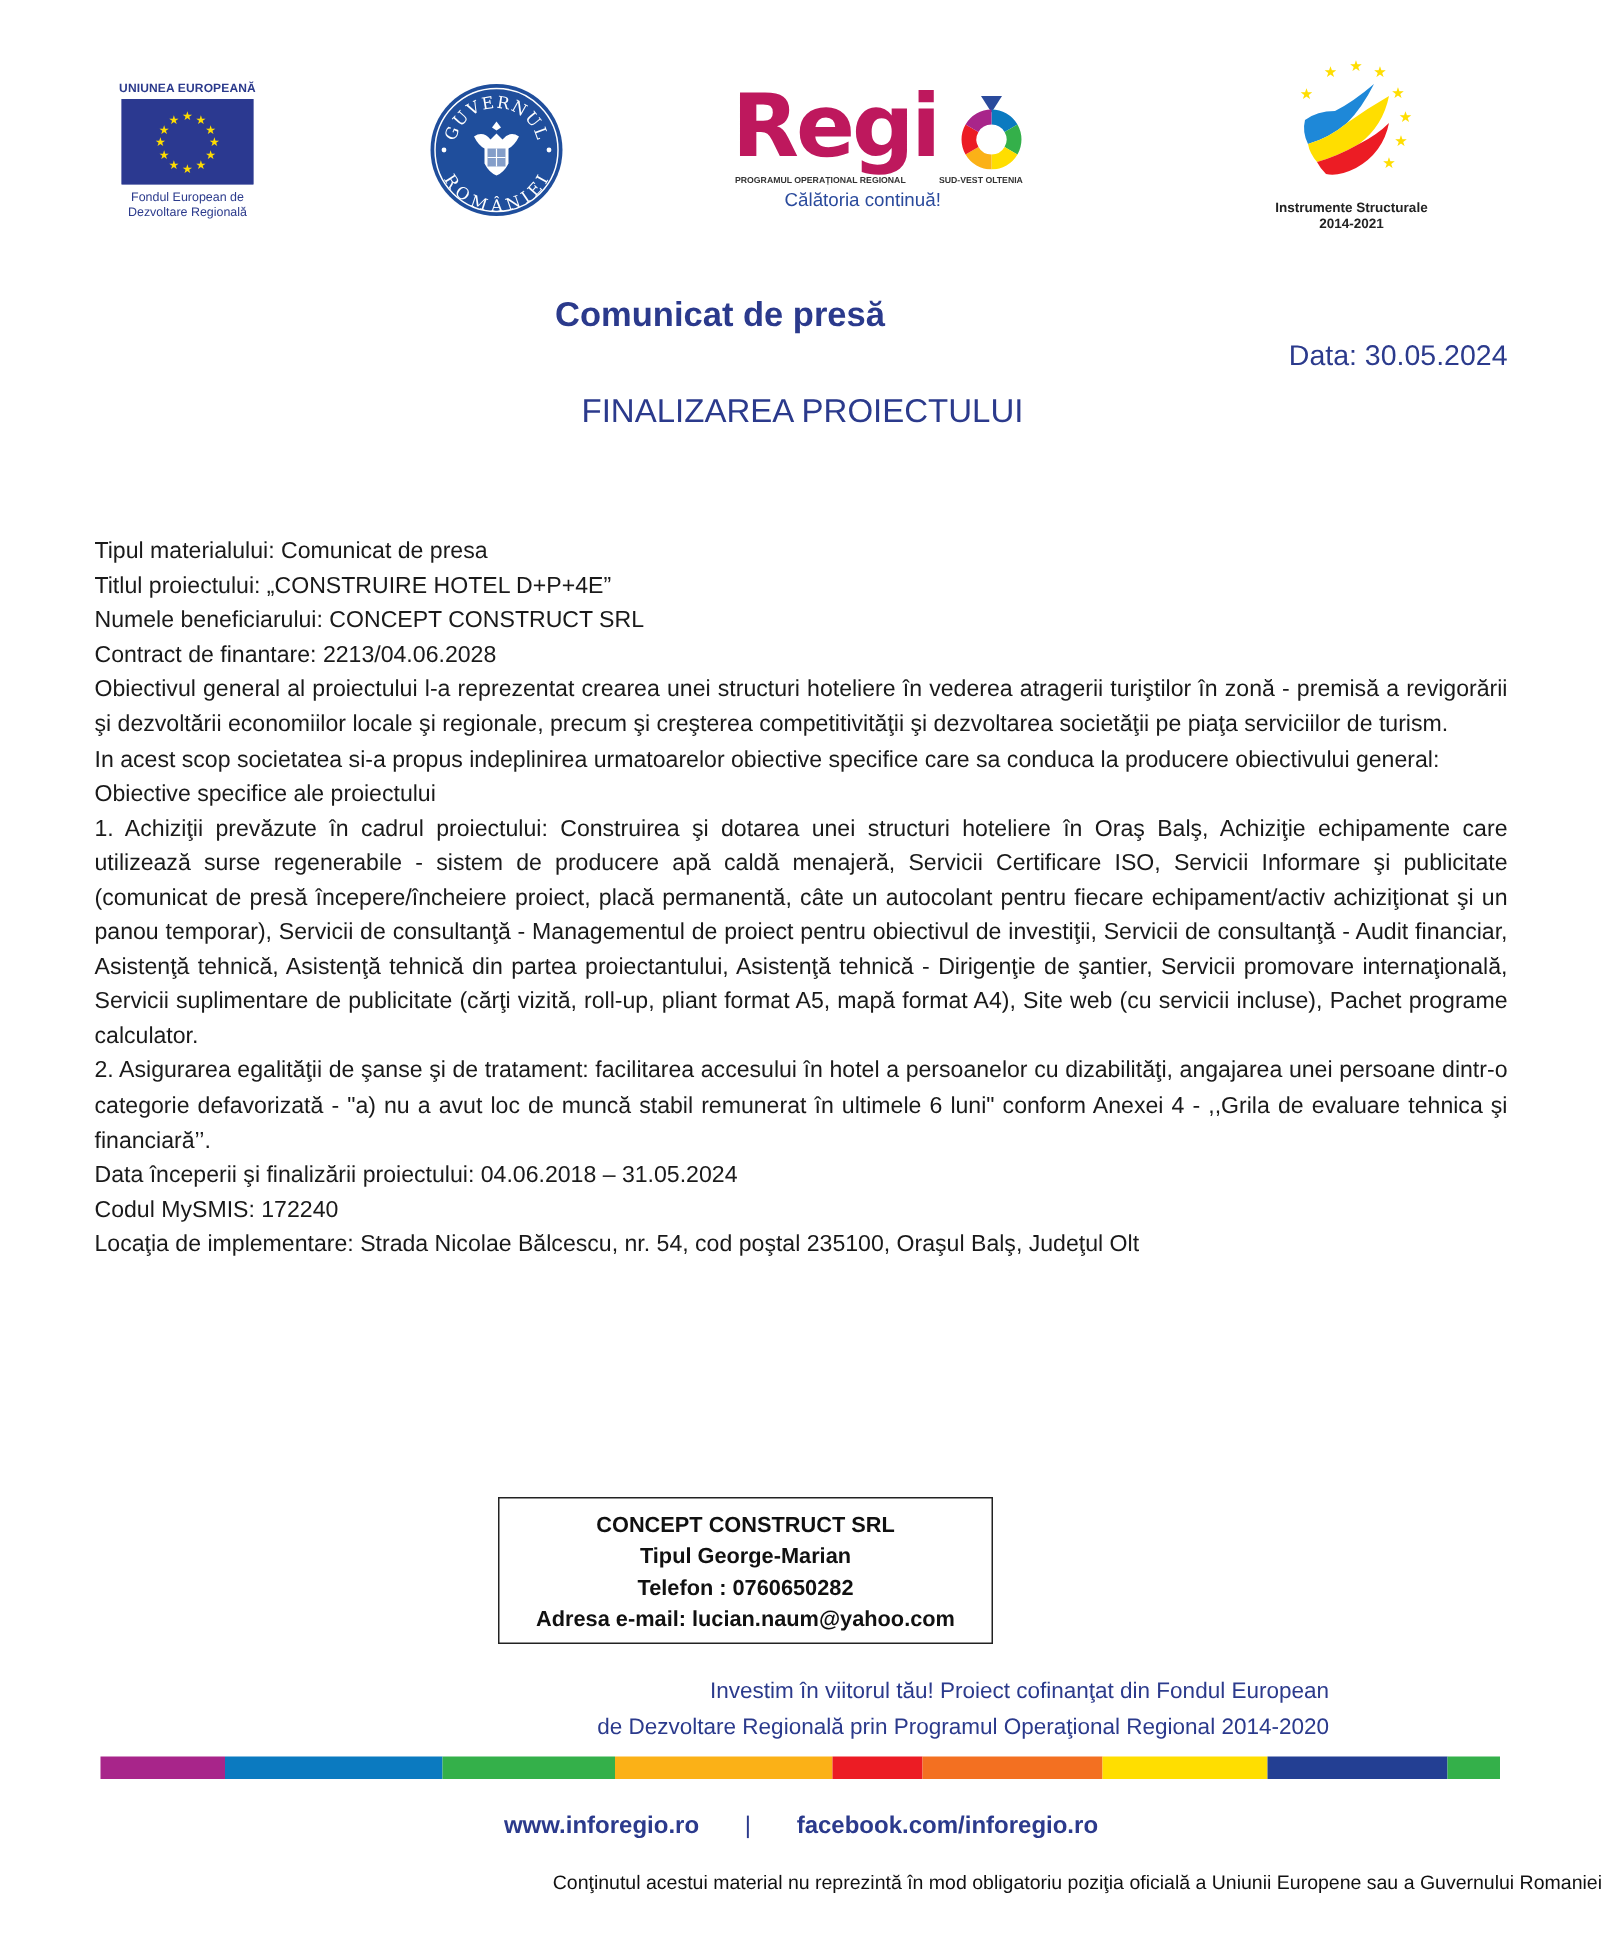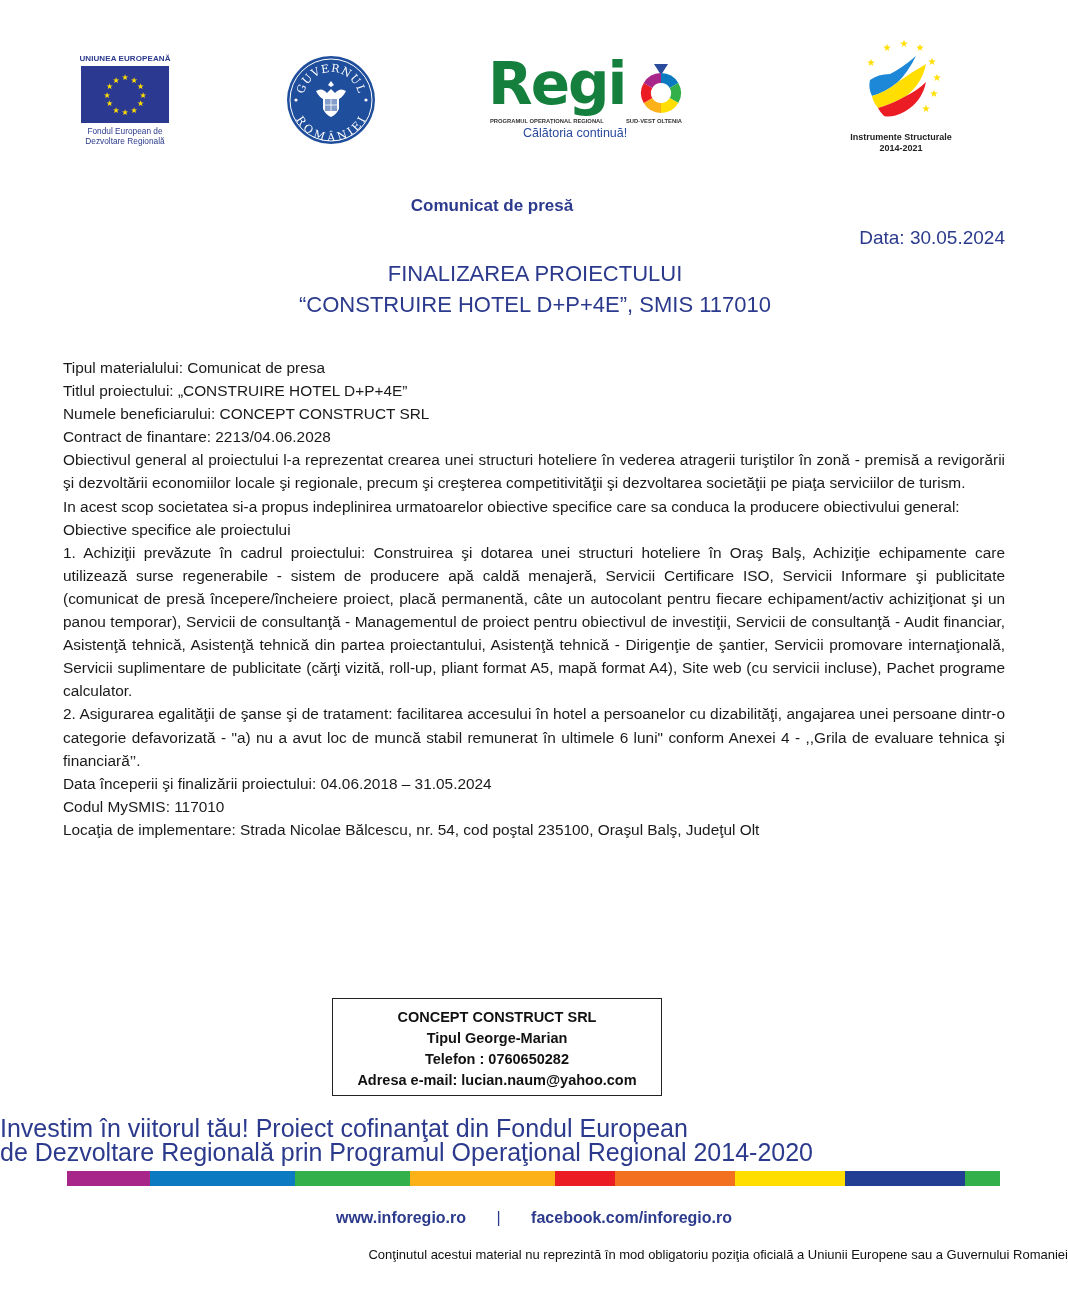--- a/index.html
+++ b/index.html
@@ -8,45 +8,45 @@
 
   
   .eu-logo { left: 78px; top: 54px; width: 94px; text-align: center; }
   .eu-top { font-size: 8px; font-weight: bold; color: #2b3a8c; letter-spacing: 0.1px; white-space: nowrap; }
   .eu-flag { width: 88px; height: 57px; margin: 3px auto 3px; background: #2b3990; position: relative; }
   .eu-bottom { font-size: 8.3px; line-height: 10px; color: #2b3a8c; white-space: nowrap; }
 
   .gov-logo { left: 286px; top: 55px; width: 90px; height: 90px; }
 
   .regio-logo { left: 488px; top: 55px; width: 210px; height: 90px; }
-  .regio-word { position: absolute; left: 0; top: -6px; font-family: "DejaVu Sans", sans-serif; font-weight: bold; font-size: 58px; color: #15803d; letter-spacing: -2px; line-height: 70px; }
+  .regio-word { position: absolute; left: 0; top: -6px; font-family: "DejaVu Sans", sans-serif; font-weight: bold; font-size: 58px; color: #be185d; letter-spacing: -2px; line-height: 70px; }
   .regio-sub1 { position: absolute; left: 2px; top: 63px; font-size: 5.8px; font-weight: bold; color: #333; letter-spacing: 0; white-space: nowrap; }
   .regio-sub2 { position: absolute; left: 138px; top: 63px; font-size: 5.8px; font-weight: bold; color: #333; white-space: nowrap; }
   .regio-tag { position: absolute; left: 35px; top: 71px; font-size: 12.5px; color: #2a4a9c; white-space: nowrap; }
   .regio-wheel { position: absolute; left: 148px; top: 8px; width: 50px; height: 50px; }
 
   .is-logo { left: 826px; top: 38px; width: 150px; height: 120px; text-align: center; }
   .is-graphic { width: 90px; height: 90px; margin: 0 auto; }
   .is-label { font-size: 9px; font-weight: bold; color: #222; line-height: 11px; margin-top: 0px; }
 
   
-  .press-title { left: 12px; width: 960px; top: 196px; text-align: center; font-size: 17px; font-weight: bold; color: #2b3a8c; font-family: "Liberation Sans", sans-serif; }
+  .press-title { left: 0; width: 960px; top: 196px; text-align: center; font-size: 23px; font-weight: bold; color: #2b3a8c; font-family: "Liberation Sans", sans-serif; }
   .date-line { right: 63px; top: 227px; font-size: 19px; color: #2b3a8c; }
   .main-title { left: 1px; width: 1068px; top: 258px; text-align: center; font-size: 22px; line-height: 31px; color: #2b3a8c; }
 
   
   .body { left: 63px; top: 356px; width: 942px; font-size: 15.4px; line-height: 23.1px; color: #1a1a1a; font-family: "Liberation Sans", sans-serif; }
   .body p { margin: 0; }
   .body .j { text-align: justify; text-align-last: left; }
 
   
   .contact { left: 332px; top: 998px; width: 330px; height: 98px; border: 1.5px solid #222; box-sizing: border-box; text-align: center; font-weight: bold; font-size: 14.5px; line-height: 21px; padding-top: 8px; color: #111; }
 
   
-  .invest { left: 0; width: 886px; top: 1116px; text-align: left; font-size: 25px; line-height: 24px; color: #2b3a8c; }
+  .invest { left: 0; width: 886px; top: 1116px; text-align: right; font-size: 15px; line-height: 24px; color: #2b3a8c; }
   .color-bar { left: 67px; top: 1171px; width: 933px; height: 15px; display: flex; }
   .color-bar span { display: block; height: 100%; }
   .links { left: 0; width: 1068px; top: 1209px; text-align: center; font-size: 16px; font-weight: bold; color: #2b3a8c; }
   .links a { color: #2b3a8c; text-decoration: none; }
   .links .sep { margin: 0 26px; font-weight: normal; }
   .disclaimer { left: 0; width: 1068px; top: 1247px; text-align: right; font-size: 13px; color: #111; }
 </style>
 </head>
 <body>
 
@@ -130,35 +130,34 @@
     <path d="M22 70 Q36 66 50 58 Q62 52 70 44 Q66 64 48 74 Q36 80 28 78 Q24 74 22 70Z" fill="#ec1c24"></path>
   </svg>
   <div class="is-label">Instrumente Structurale</div>
   <div class="is-label">2014-2021</div>
 </div>
 
 <div class="abs press-title">Comunicat de presă</div>
 <div class="abs date-line">Data: 30.05.2024</div>
 <div class="abs main-title">
   <div>FINALIZAREA PROIECTULUI</div>
-  <div>“CONSTRUIRE HOTEL D+P+4E”, SMIS 117010</div>
 </div>
 
 <div class="abs body">
   <p>Tipul materialului: Comunicat de presa</p>
   <p>Titlul proiectului: „CONSTRUIRE HOTEL D+P+4E”</p>
   <p>Numele beneficiarului: CONCEPT CONSTRUCT SRL</p>
   <p>Contract de finantare: 2213/04.06.2028</p>
   <p class="j">Obiectivul general al proiectului l-a reprezentat crearea unei structuri hoteliere în vederea atragerii turiştilor în zonă - premisă a revigorării şi dezvoltării economiilor locale şi regionale, precum şi creşterea competitivităţii şi dezvoltarea societăţii pe piaţa serviciilor de turism.</p>
   <p class="j">In acest scop societatea si-a propus indeplinirea urmatoarelor obiective specifice care sa conduca la producere obiectivului general:</p>
   <p>Obiective specifice ale proiectului</p>
   <p class="j">1. Achiziţii prevăzute în cadrul proiectului: Construirea şi dotarea unei structuri hoteliere în Oraş Balş, Achiziţie echipamente care utilizează surse regenerabile - sistem de producere apă caldă menajeră, Servicii Certificare ISO, Servicii Informare şi publicitate (comunicat de presă începere/încheiere proiect, placă permanentă, câte un autocolant pentru fiecare echipament/activ achiziţionat şi un panou temporar), Servicii de consultanţă - Managementul de proiect pentru obiectivul de investiţii, Servicii de consultanţă - Audit financiar, Asistenţă tehnică, Asistenţă tehnică din partea proiectantului, Asistenţă tehnică - Dirigenţie de şantier, Servicii promovare internaţională, Servicii suplimentare de publicitate (cărţi vizită, roll-up, pliant format A5, mapă format A4), Site web (cu servicii incluse), Pachet programe calculator.</p>
   <p class="j">2. Asigurarea egalităţii de şanse şi de tratament: facilitarea accesului în hotel a persoanelor cu dizabilităţi, angajarea unei persoane dintr-o categorie defavorizată - "a) nu a avut loc de muncă stabil remunerat în ultimele 6 luni" conform Anexei 4 - ,,Grila de evaluare tehnica şi financiară’’.</p>
   <p>Data începerii şi finalizării proiectului: 04.06.2018 – 31.05.2024</p>
-  <p>Codul MySMIS: 117010</p>
+  <p>Codul MySMIS: 172240</p>
   <p>Locaţia de implementare: Strada Nicolae Bălcescu, nr. 54, cod poştal 235100, Oraşul Balş, Judeţul Olt</p>
 </div>
 
 <div class="abs contact">
   <div>CONCEPT CONSTRUCT SRL</div>
   <div>Tipul George-Marian</div>
   <div>Telefon : 0760650282</div>
   <div>Adresa e-mail: lucian.naum@yahoo.com</div>
 </div>
 

